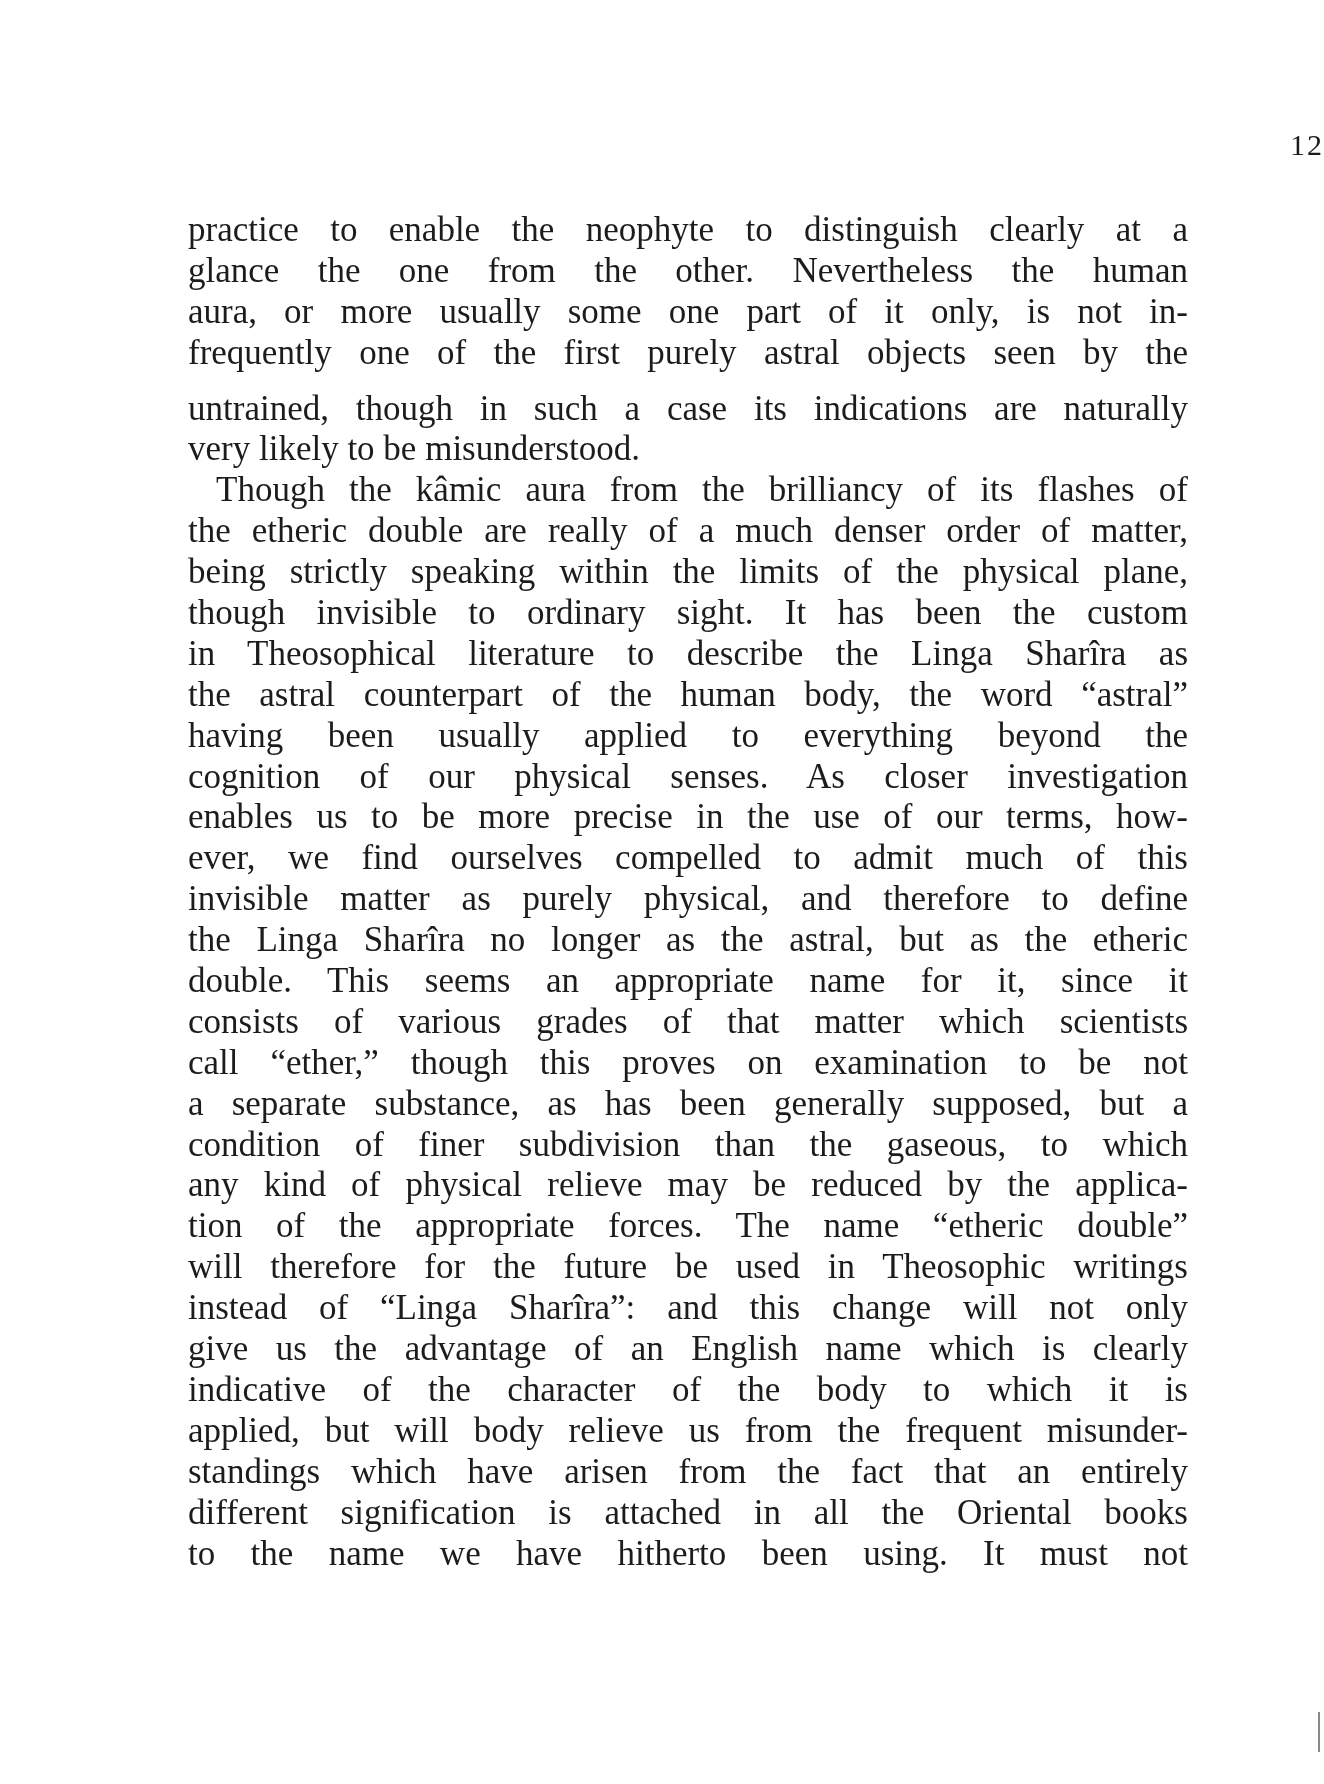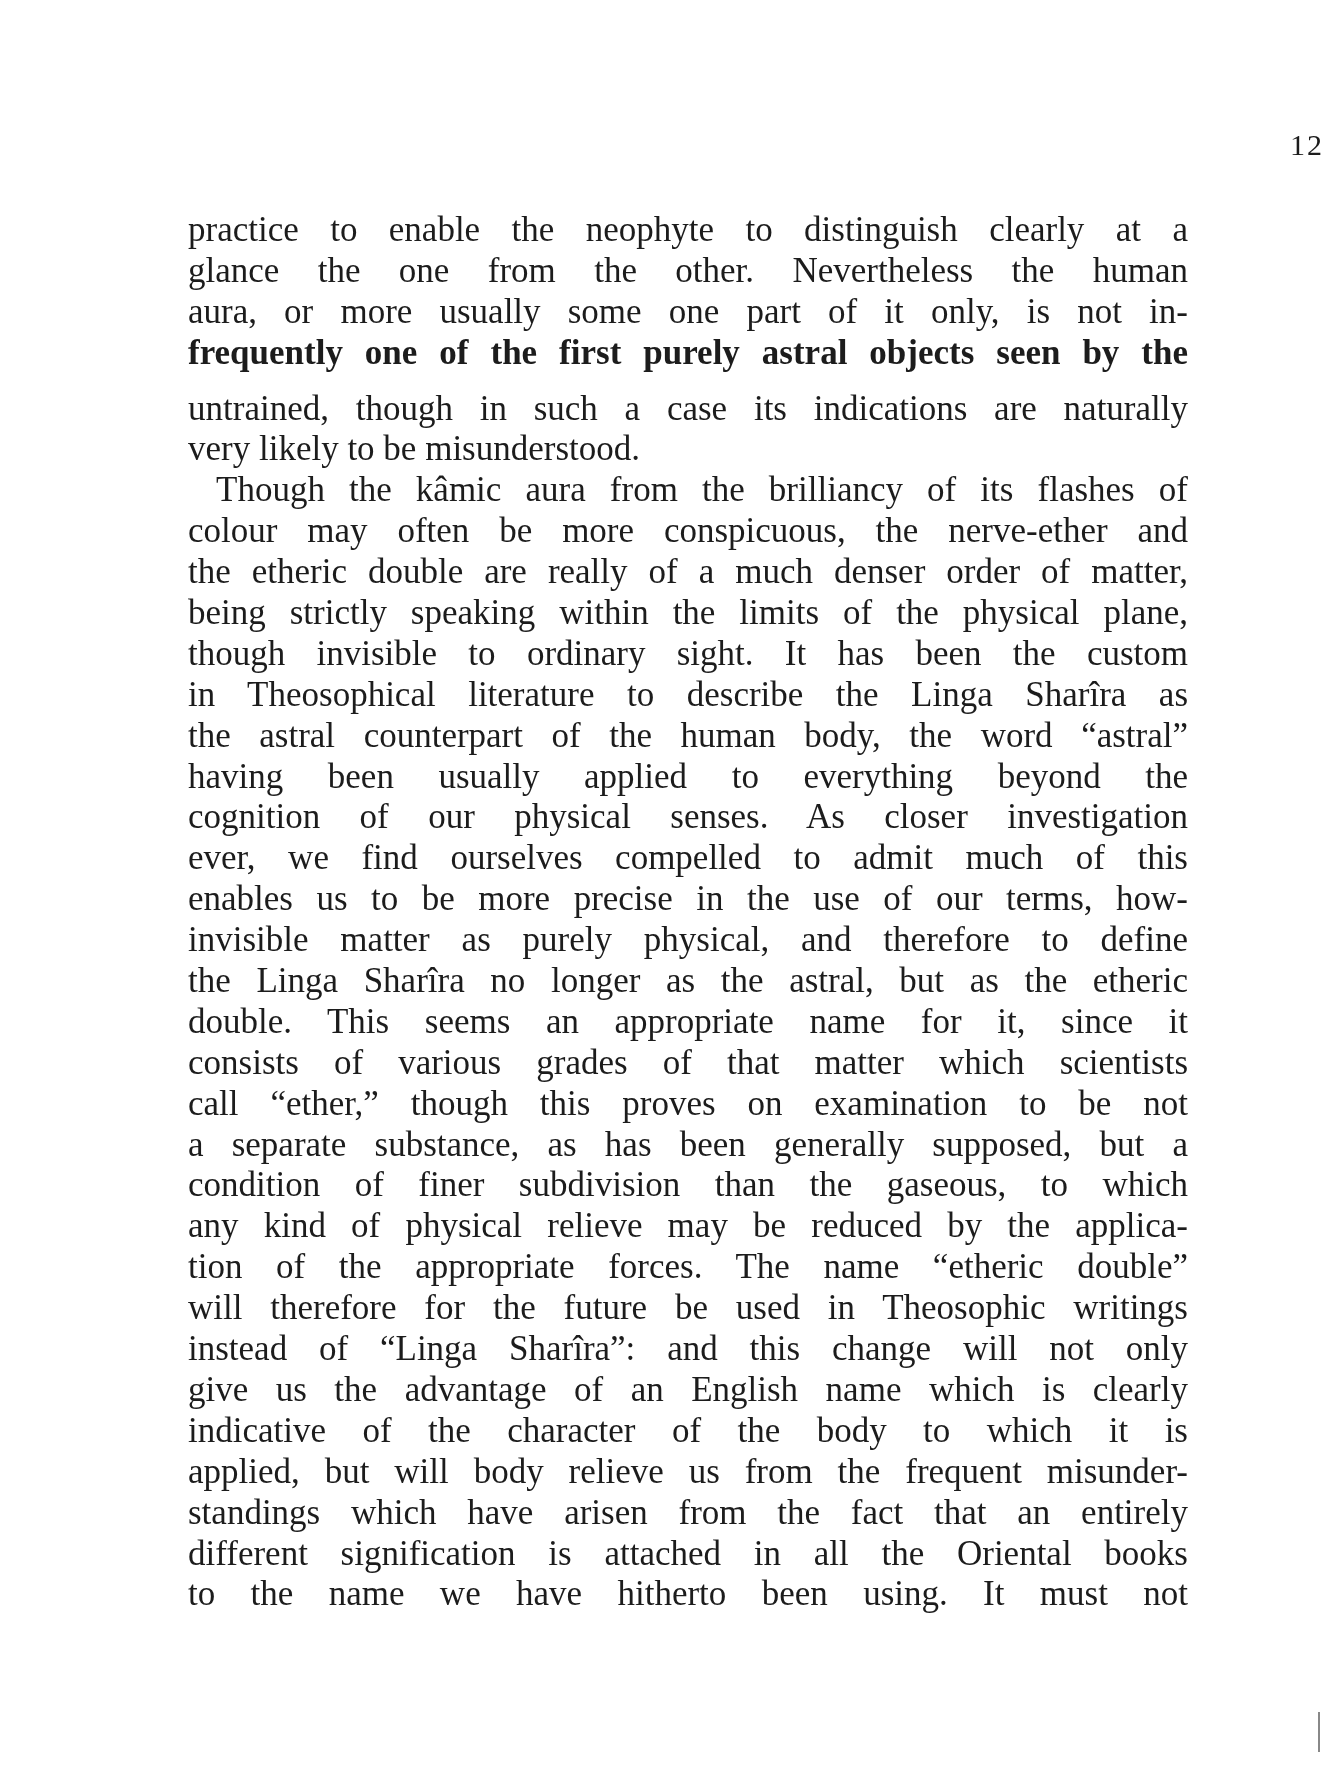--- a/index.html
+++ b/index.html
@@ -54,34 +54,33 @@
   </style>
 </head>
 <body>
 
 <div>
   <div class="page-number">12</div>
   <div class="text-block" id="text-block">
       <span class="line" style="white-space: nowrap; word-spacing: 0px;">practice to enable the neophyte to distinguish clearly at a</span>
       <span class="line" style="white-space: nowrap; word-spacing: 0px;">glance the one from the other.  Nevertheless the human</span>
       <span class="line" style="white-space: nowrap; word-spacing: 0px;">aura, or more usually some one part of it only, is not in-</span>
-      <span class="line" style="white-space: nowrap; word-spacing: 0px; font-weight: bold;">frequently one of the first purely astral objects seen by the</span>
+      <span class="line" style="white-space: nowrap; word-spacing: 0px;">frequently one of the first purely astral objects seen by the</span>
       <span class="line" style="white-space: nowrap; word-spacing: 0px; margin-top: 15px;">untrained, though in such a case its indications are naturally</span>
       <span class="line last" style="white-space: nowrap; word-spacing: 0px;">very likely to be misunderstood.</span>
       <span class="line indent" style="white-space: nowrap; word-spacing: 0px;">Though the kâmic aura from the brilliancy of its flashes of</span>
-      <span class="line" style="white-space: nowrap; word-spacing: 0px;">colour may often be more conspicuous, the nerve-ether and</span>
       <span class="line" style="white-space: nowrap; word-spacing: 0px;">the etheric double are really of a much denser order of matter,</span>
       <span class="line" style="white-space: nowrap; word-spacing: 0px;">being strictly speaking within the limits of the physical plane,</span>
       <span class="line" style="white-space: nowrap; word-spacing: 0px;">though invisible to ordinary sight.  It has been the custom</span>
       <span class="line" style="white-space: nowrap; word-spacing: 0px;">in Theosophical literature to describe the Linga Sharîra as</span>
       <span class="line" style="white-space: nowrap; word-spacing: 0px;">the astral counterpart of the human body, the word “astral”</span>
       <span class="line" style="white-space: nowrap; word-spacing: 0px; font-family: Liberation Serif, serif;">having been usually applied to everything beyond the</span>
       <span class="line" style="white-space: nowrap; word-spacing: 0px;">cognition of our physical senses.  As closer investigation</span>
+      <span class="line" style="white-space: nowrap; word-spacing: 0px;">enables us to be more precise in the use of our terms, how-</span>
       <span class="line" style="white-space: nowrap; word-spacing: 0px;">ever, we find ourselves compelled to admit much of this</span>
-      <span class="line" style="white-space: nowrap; word-spacing: 0px;">enables us to be more precise in the use of our terms, how-</span>
       <span class="line" style="white-space: nowrap; word-spacing: 0px;">invisible matter as purely physical, and therefore to define</span>
       <span class="line" style="white-space: nowrap; word-spacing: 0px;">the Linga Sharîra no longer as the astral, but as the etheric</span>
       <span class="line" style="white-space: nowrap; word-spacing: 0px;">double.  This seems an appropriate name for it, since it</span>
       <span class="line" style="white-space: nowrap; word-spacing: 0px;">consists of various grades of that matter which scientists</span>
       <span class="line" style="white-space: nowrap; word-spacing: 0px;">call “ether,” though this proves on examination to be not</span>
       <span class="line" style="white-space: nowrap; word-spacing: 0px;">a separate substance, as has been generally supposed, but a</span>
       <span class="line" style="white-space: nowrap; word-spacing: 0px;">condition of finer subdivision than the gaseous, to which</span>
       <span class="line" style="white-space: nowrap; word-spacing: 0px;">any kind of physical relieve may be reduced by the applica-</span>
       <span class="line" style="white-space: nowrap; word-spacing: 0px;">tion of the appropriate forces.  The name “etheric double”</span>
       <span class="line" style="white-space: nowrap; word-spacing: 0px;">will therefore for the future be used in Theosophic writings</span>

